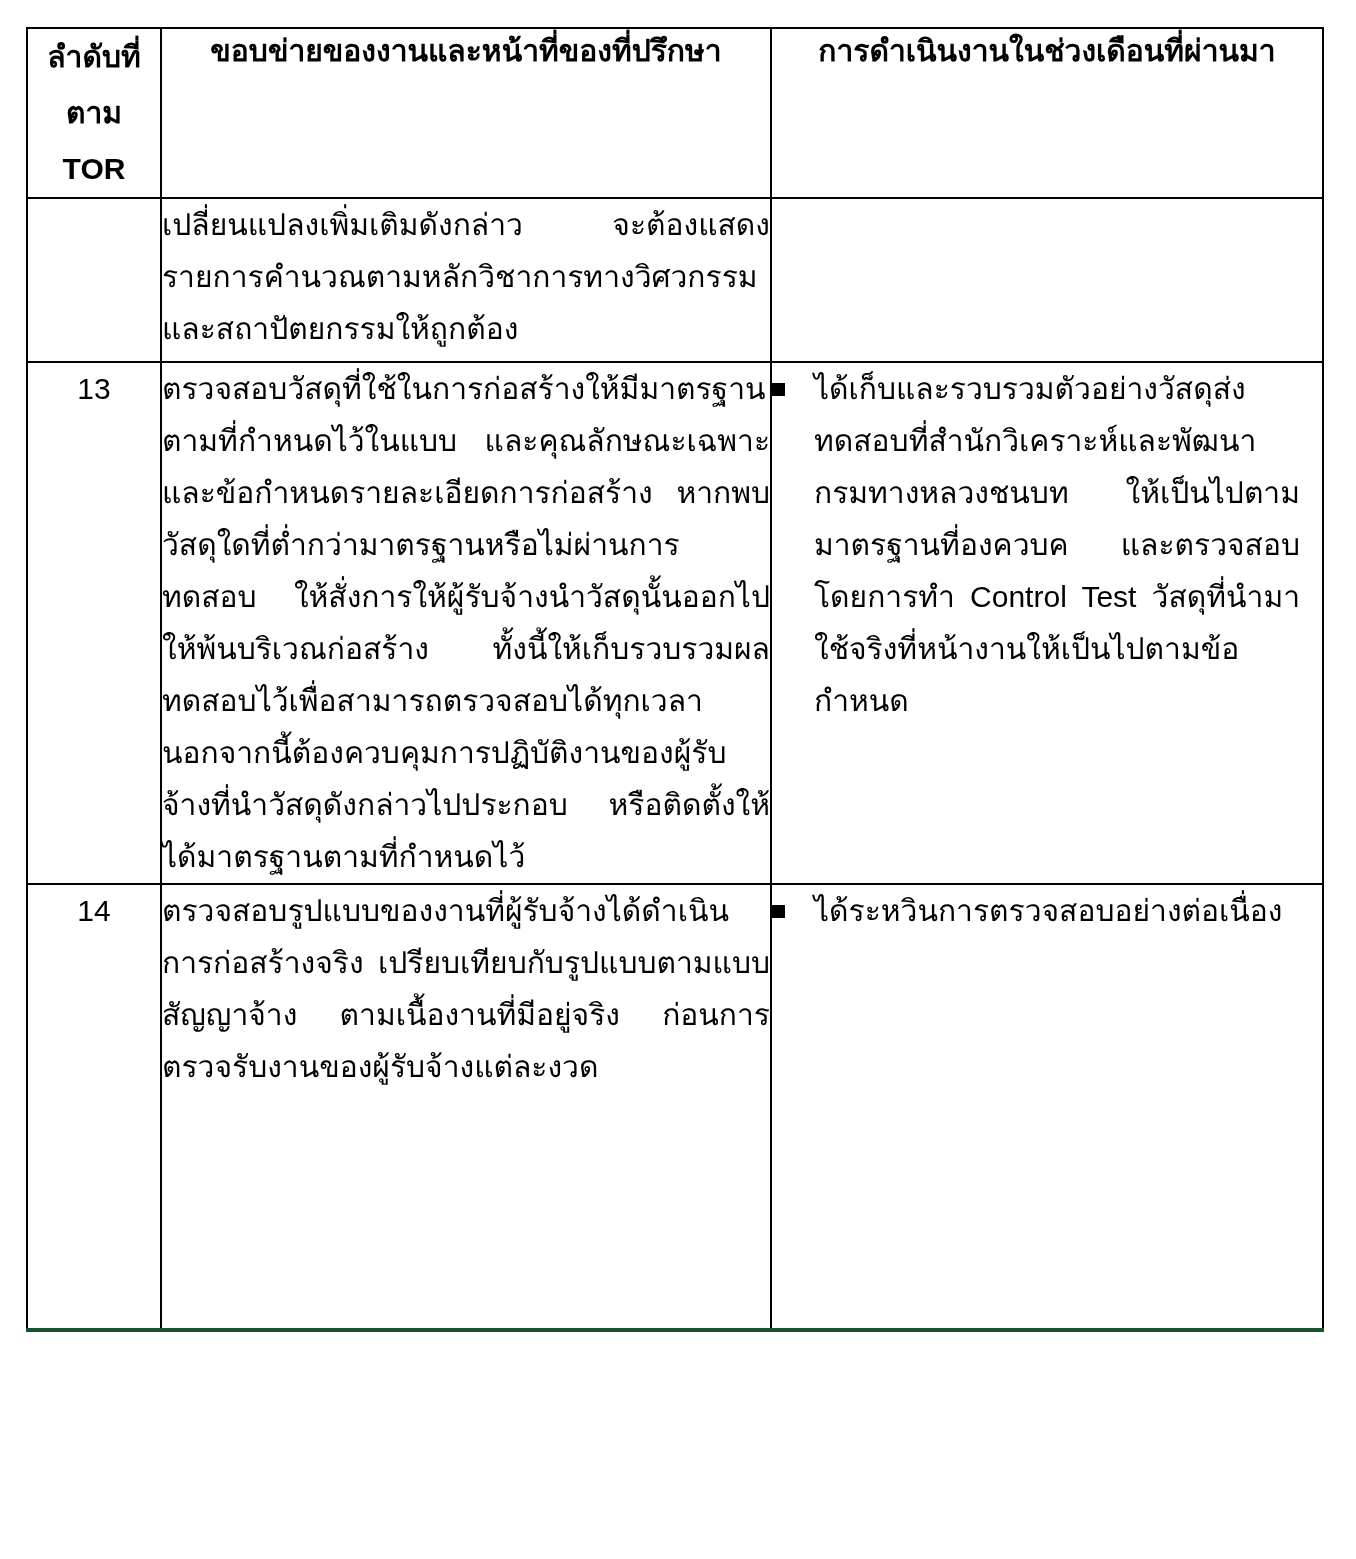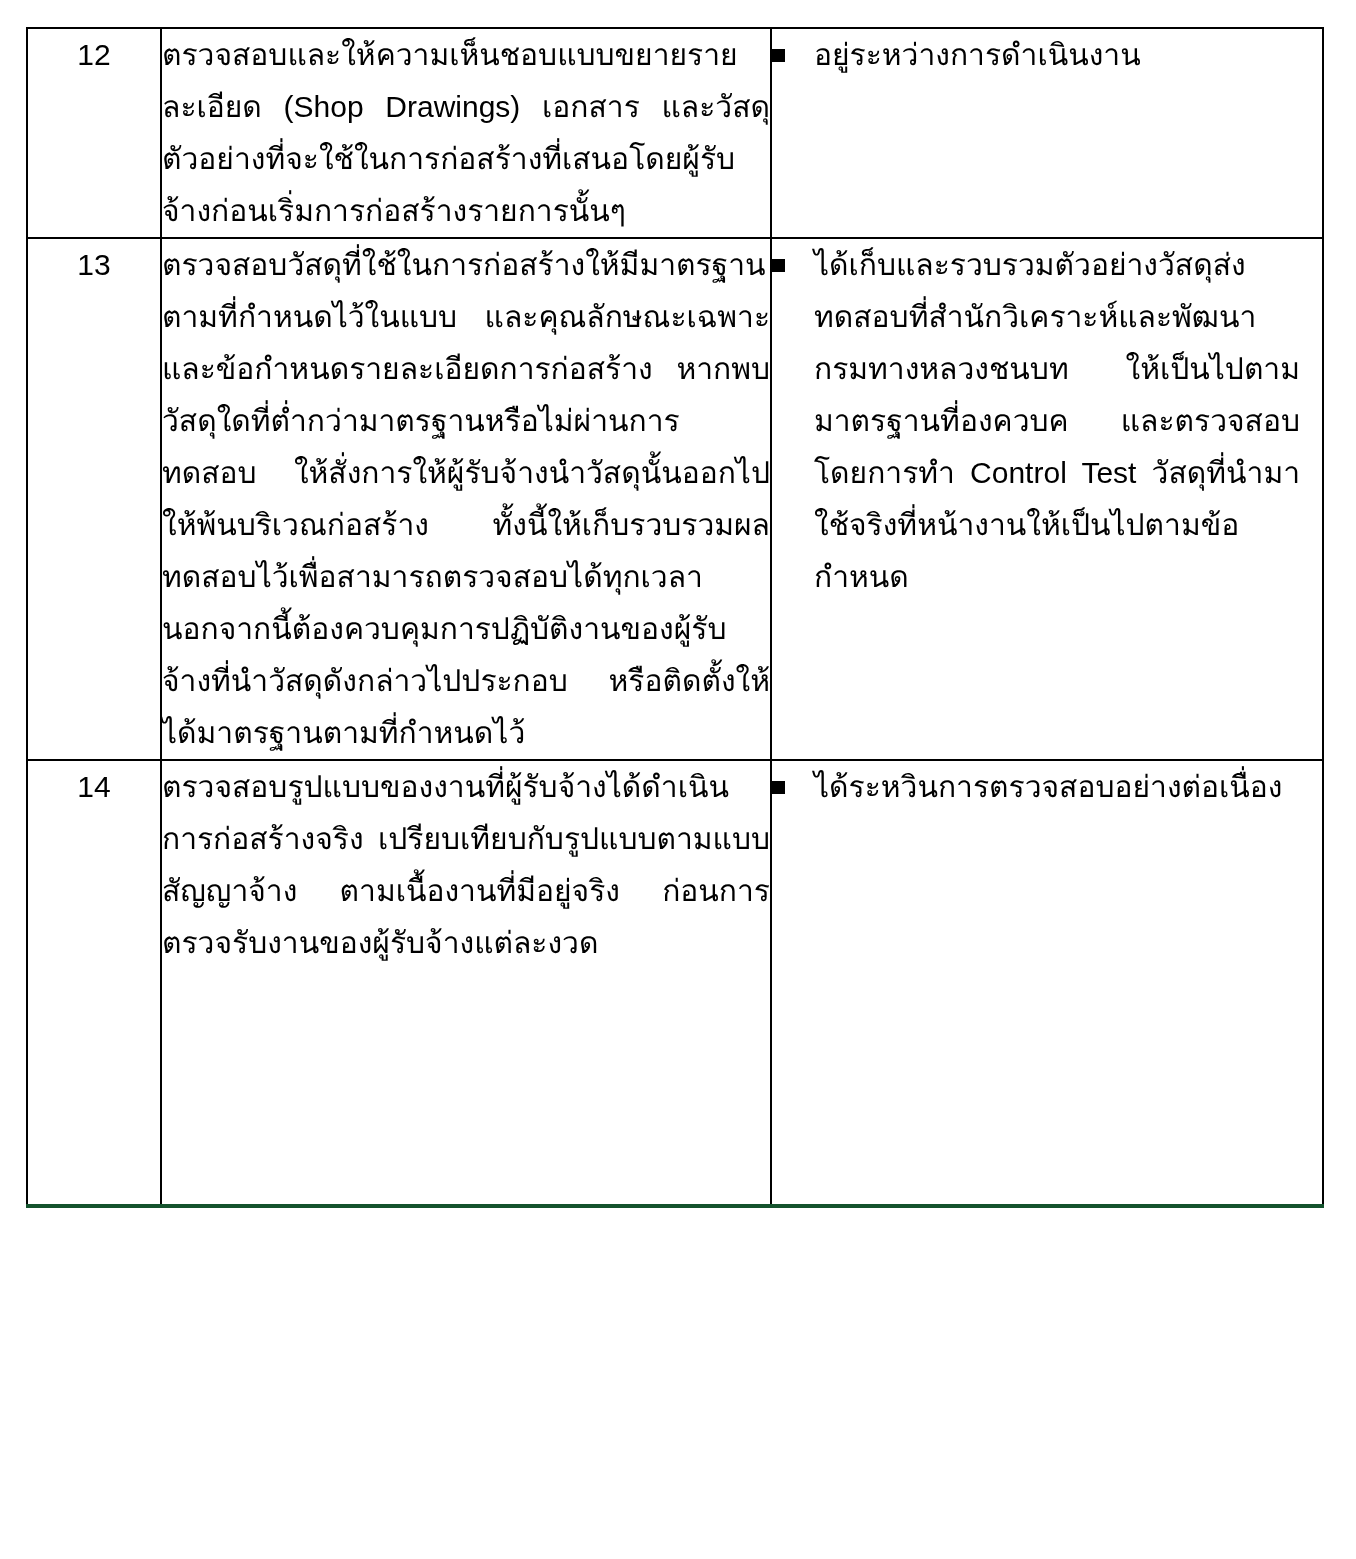--- a/index.html
+++ b/index.html
@@ -101,32 +101,40 @@
 
 <div class="page">
   <table class="report">
     <colgroup>
       <col class="c-no">
       <col class="c-scope">
       <col class="c-progress">
     </colgroup>
 
     <tbody>
+        <tr class="r-header">
+      <th>
+        <span class="hdr-no">ลำดับที่
+ตาม
+TOR</span>
+      </th>
+      <th>
+        <span>ขอบข่ายของงานและหน้าที่ของที่ปรึกษา</span>
+      </th>
+      <th>
+        <span>การดำเนินงานในช่วงเดือนที่ผ่านมา</span>
+      </th>
+    </tr>
 
+    <tr class="r-cont">
+      <td class="cell-no"></td>
+      <td class="cell-scope">เปลี่ยนแปลงเพิ่มเติมดังกล่าว จะต้องแสดงรายการคำนวณตามหลักวิชาการทางวิศวกรรมและสถาปัตยกรรมให้ถูกต้อง</td>
+      <td class="cell-progress"></td>
+    </tr>
 
-    <tr class="r-12">
-      <td class="cell-no">12</td>
-      <td class="cell-scope">ตรวจสอบและให้ความเห็นชอบแบบขยายรายละเอียด (Shop Drawings) เอกสาร และวัสดุตัวอย่างที่จะใช้ในการก่อสร้างที่เสนอโดยผู้รับจ้างก่อนเริ่มการก่อสร้างรายการนั้นๆ</td>
-      <td class="cell-progress">
-        <div class="bullet-item">
-          <span class="bullet-square"></span>
-          <span class="bullet-text">อยู่ระหว่างการดำเนินงาน</span>
-        </div>
-      </td>
-    </tr>
 
     <tr class="r-13">
       <td class="cell-no">13</td>
       <td class="cell-scope">ตรวจสอบวัสดุที่ใช้ในการก่อสร้างให้มีมาตรฐานตามที่กำหนดไว้ในแบบ และคุณลักษณะเฉพาะและข้อกำหนดรายละเอียดการก่อสร้าง หากพบวัสดุใดที่ต่ำกว่ามาตรฐานหรือไม่ผ่านการทดสอบ ให้สั่งการให้ผู้รับจ้างนำวัสดุนั้นออกไปให้พ้นบริเวณก่อสร้าง ทั้งนี้ให้เก็บรวบรวมผลทดสอบไว้เพื่อสามารถตรวจสอบได้ทุกเวลา นอกจากนี้ต้องควบคุมการปฏิบัติงานของผู้รับจ้างที่นำวัสดุดังกล่าวไปประกอบ หรือติดตั้งให้ได้มาตรฐานตามที่กำหนดไว้</td>
       <td class="cell-progress">
         <div class="bullet-item">
           <span class="bullet-square"></span>
           <span class="bullet-text">ได้เก็บและรวบรวมตัวอย่างวัสดุส่งทดสอบที่สำนักวิเคราะห์และพัฒนากรมทางหลวงชนบท ให้เป็นไปตามมาตรฐานที่องควบค และตรวจสอบโดยการทำ Control Test วัสดุที่นำมาใช้จริงที่หน้างานให้เป็นไปตามข้อกำหนด</span>
         </div>
       </td>

